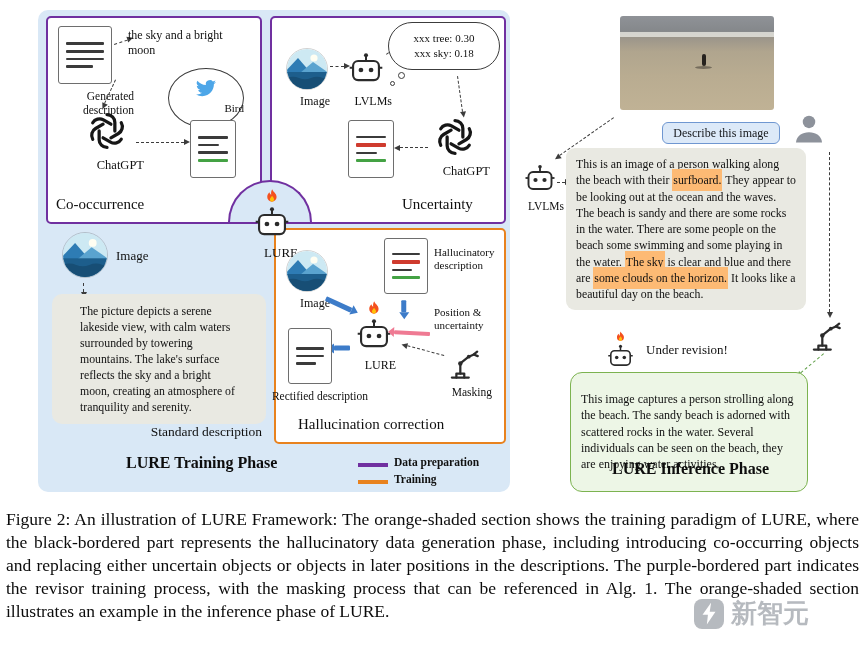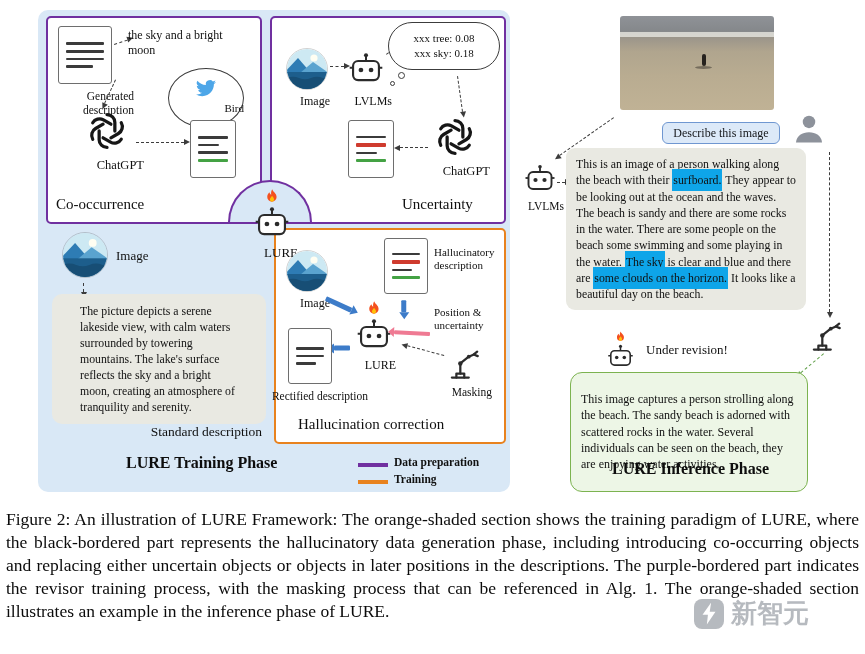--- a/index.html
+++ b/index.html
@@ -34,21 +34,21 @@
   .barr{position:absolute;height:4.5px;background:#3d7cc9;transform-origin:0 50%;border-radius:1px}
   .barr::after{content:"";position:absolute;right:-7px;top:50%;transform:translateY(-50%);border-top:5.5px solid transparent;border-bottom:5.5px solid transparent;border-left:7px solid #3d7cc9}
   .parr{position:absolute;height:4px;background:#ef7a93;transform-origin:0 50%;border-radius:1px}
   .parr::after{content:"";position:absolute;right:-6px;top:50%;transform:translateY(-50%);border-top:5px solid transparent;border-bottom:5px solid transparent;border-left:6px solid #ef7a93}
   .bird-cloud{position:absolute;background:#fff;border:1.5px solid #3c3c3c;border-radius:50%}
   .score-bubble{position:absolute;background:#fff;border:1.5px solid #3c3c3c;border-radius:24px;display:flex;flex-direction:column;align-items:center;justify-content:center;font-size:11px;line-height:1.35}
   .taildot{position:absolute;background:#fff;border:1.2px solid #3c3c3c;border-radius:50%}
   .graybox{position:absolute;background:#e9e9e2;border-radius:9px;padding:8px 10px;font-size:11.8px;line-height:1.38}
   .stdbox{border-radius:10px;padding:9px 28px;line-height:1.36}
   .greenbox{position:absolute;background:#edf6e6;border:1.6px solid #7cb350;border-radius:12px;padding:18px 10px;font-size:12px;line-height:1.36}
-  .hl{background:#0ea5e9;color:#111;padding:4px 1px}
+  .hl{background:#fdba74;color:#111;padding:4px 1px}
   .descbtn{position:absolute;background:#dce9f8;border:1.2px solid #6f97d1;border-radius:6px;font-size:12px;display:flex;align-items:center;justify-content:center;color:#15171a}
   .photo{position:absolute;background:linear-gradient(180deg,#8f9297 0%,#85888b 16%,#9a948a 22%,#b0a58e 38%,#b9ac91 64%,#c0b295 100%);border-radius:3px;overflow:hidden}
   .photo .foam{position:absolute;left:0;top:17%;width:100%;height:5%;background:rgba(236,236,230,.75)}
   .photo .walker{position:absolute;left:53%;top:40%;width:4px;height:12px;background:#26221e;border-radius:2px}
   .photo .pshadow{position:absolute;left:49%;top:53%;width:17px;height:3px;background:rgba(40,35,30,.45);border-radius:50%}
   .legline{position:absolute;width:30px;height:3.5px}
   .leglbl{position:absolute;font-size:11.5px;font-weight:bold}
   .caption{position:absolute;left:6px;top:508px;width:853px;font-size:17.5px;line-height:1.32;text-align:justify;color:#0b0b0b}
   .watermark{position:absolute;left:694px;top:596px;display:flex;align-items:center;gap:7px;opacity:.82}
   .wm-logo{width:30px;height:30px;border-radius:8px;background:#a7abb1;position:relative;display:inline-block}
@@ -133,21 +133,21 @@
       <rect x="4.5" y="8" width="23" height="17" rx="4.5" fill="#fff" stroke="#2b2b2b" stroke-width="1.9"></rect>
       <circle cx="11.5" cy="16" r="2.1" fill="#2b2b2b"></circle>
       <circle cx="20.5" cy="16" r="2.1" fill="#2b2b2b"></circle>
       <line x1="1.5" y1="14" x2="4.5" y2="14" stroke="#2b2b2b" stroke-width="1.8"></line>
       <line x1="27.5" y1="14" x2="30.5" y2="14" stroke="#2b2b2b" stroke-width="1.8"></line>
     </svg>
   </span>
 <div class="lbl" style="left:340px;top:94px;width:52px">LVLMs</div>
 <div class="darr" style="left:386px;top:54px;width:12px;transform:rotate(-35deg)"></div>
 <div class="score-bubble" style="left:388px;top:22px;width:112px;height:48px">
-  <div>xxx tree: 0.08</div>
+  <div>xxx tree: 0.30</div>
   <div>xxx sky: 0.18</div>
 </div>
 <span class="taildot" style="left:398px;top:72px;width:7px;height:7px"></span>
 <span class="taildot" style="left:390px;top:81px;width:5px;height:5px"></span>
 <div class="darr" style="left:458px;top:76px;width:36px;transform:rotate(82deg)"></div>
 <span class="icon" style="left:432px;top:114px;width:46px;height:46px">
     <svg viewBox="0 0 24 24" fill="none" stroke="#161616" stroke-width="1.7" stroke-linecap="round" stroke-linejoin="round">
       <path d="M12 3.4a4.1 4.1 0 0 1 4.1 4.1v4.5"></path>
       <g transform="rotate(60 12 12)">
         <path d="M12 3.4a4.1 4.1 0 0 1 4.1 4.1v4.5"></path>

